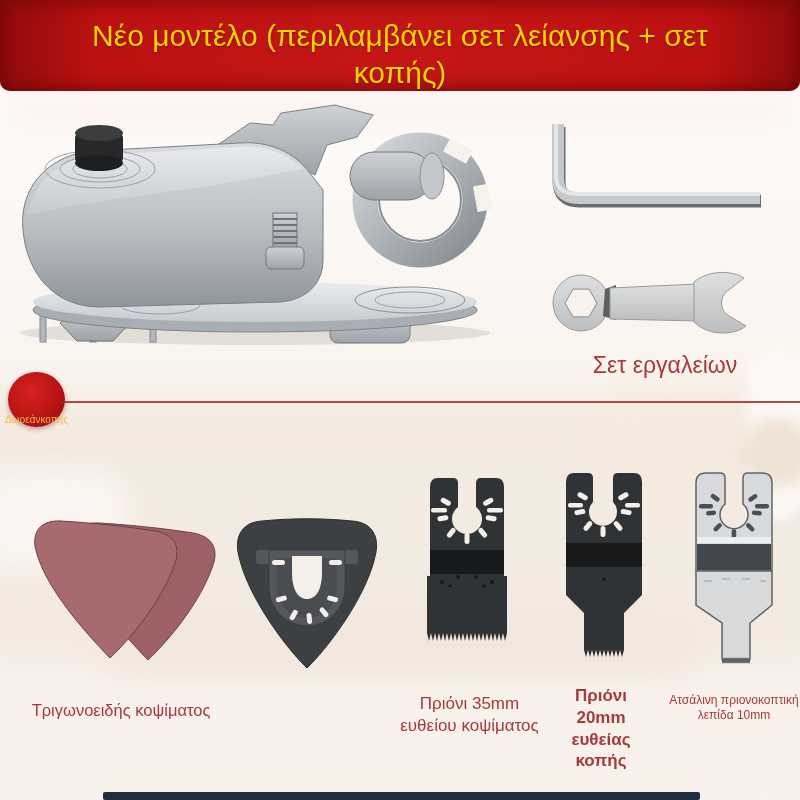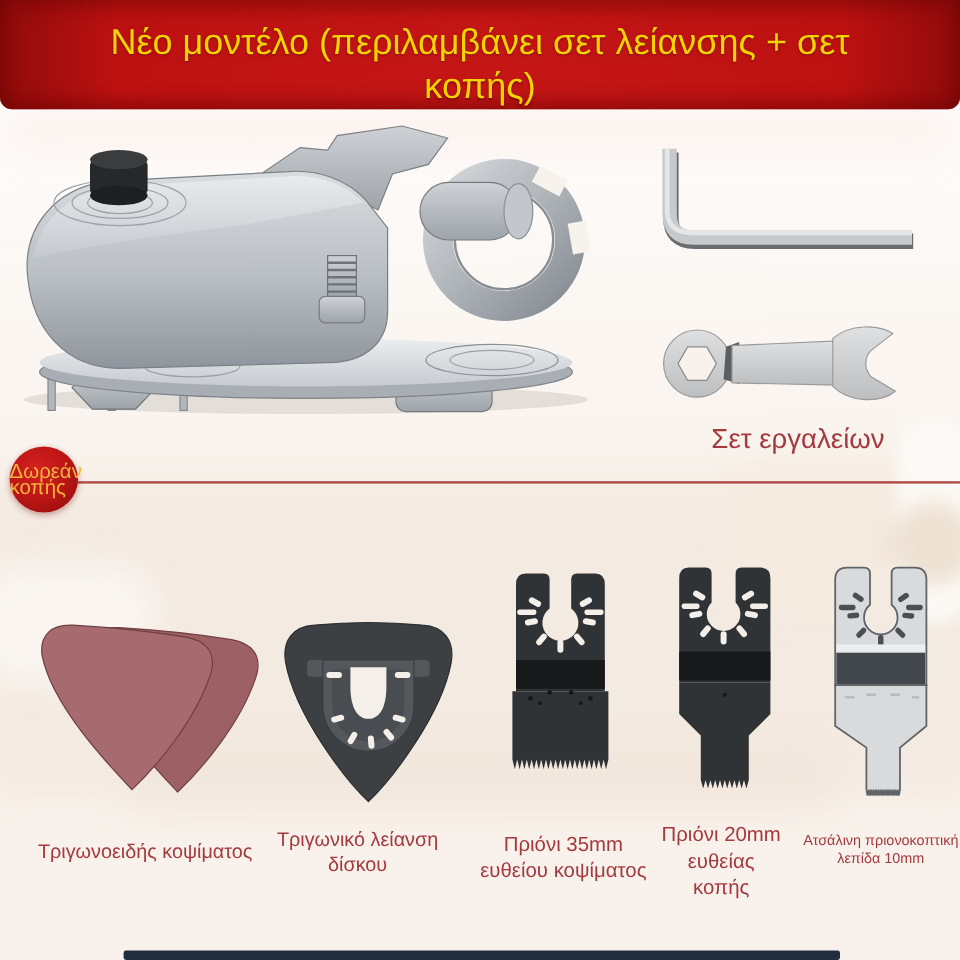--- a/index.html
+++ b/index.html
@@ -16,22 +16,22 @@
     box-shadow:inset 0 -6px 14px rgba(90,0,0,.45), inset 0 8px 14px rgba(120,8,8,.5);
     display:flex;align-items:flex-end;justify-content:center;text-align:center;}
   #banner span{color:#f3d400;font-size:30px;line-height:37px;padding:0 42px;
     text-shadow:0 1px 2px rgba(90,0,0,.55);}
   
   .plabel{color:#a53a3e;text-align:center;}
   
   #badge{left:8px;top:372px;width:57px;height:55px;border-radius:50%;
     background:radial-gradient(circle at 40% 35%, #d62020 0%, #b81414 55%, #8a0a0a 100%);
     box-shadow:0 2px 5px rgba(120,20,20,.4);
-    display:flex;flex-direction:column;align-items:flex-start;justify-content:center;
-    color:#f2b83e;font-size:17px;line-height:14px;}
+    display:flex;align-items:flex-end;justify-content:center;
+    color:#f2b83e;font-size:10px;line-height:14px;}
   #giftline{left:60px;top:401px;width:740px;height:2px;background:rgba(156,31,31,.8);}
   
   .cap{color:#a53a3e;text-align:center;line-height:1.28;}
   
   #bottombar{left:103px;top:792px;width:597px;height:8px;background:#202e3d;border-radius:2px;}
 </style>
 </head>
 <body>
 
 <div id="stage">
@@ -263,19 +263,18 @@
     <g transform="rotate(215 44 44)">
         <rect x="62" y="41.8" width="10" height="4.5" rx="2.2" fill="#4a4f54"></rect>
       </g>
     <rect x="7" y="70" width="74" height="6" fill="#eceff1"></rect>
     <rect x="7" y="77" width="74" height="26" fill="#42474d"></rect>
     <path d="M6,104 H82 V138 L60,156 V191 l-1,5 -1,-5 -1,5 -1,-5 -1,5 -1,-5 -1,5 -1,-5 -1,5 -1,-5 -1,5 -1,-5 -1,5 -1,-5 -1,5 -1,-5 -1,5 -1,-5 -1,5 -1,-5 -1,5 -1,-5 -1,5 -1,-5 -1,5 -1,-5 -1,5 -1,-5 V156 L6,138 Z" fill="#d9dadb" stroke="#606468" stroke-width="1.5"></path>
     <path d="M14,114 h8 M32,112 h8 M52,112 h8 M70,114 h6" stroke="#b9bcbe" stroke-width="2"></path>
   </svg>
 
   <div class="abs cap" style="left:2px;top:700px;width:238px;font-size:16.5px;">Τριγωνοειδής κοψίματος</div>
-  <div class="abs cap" style="left:228px;top:690px;width:140px;font-size:16.5px;">Τριγωνικό λείανση δίσκου</div>
   <div class="abs cap" style="left:392px;top:693px;width:155px;font-size:17px;">Πριόνι 35mm ευθείου κοψίματος</div>
-  <div class="abs cap" style="left:550px;top:685px;width:102px;font-size:17px;">Πριόνι 20mm ευθείας κοπής</div>
+  <div class="abs cap" style="left:550px;top:685px;width:102px;font-size:17px;font-weight:bold;">Πριόνι 20mm ευθείας κοπής</div>
   <div class="abs cap" style="left:660px;top:693px;width:148px;font-size:12px;">Ατσάλινη πριονοκοπτική λεπίδα 10mm</div>
 
   <div id="bottombar" class="abs"></div>
 </div>
 
 </body></html>

